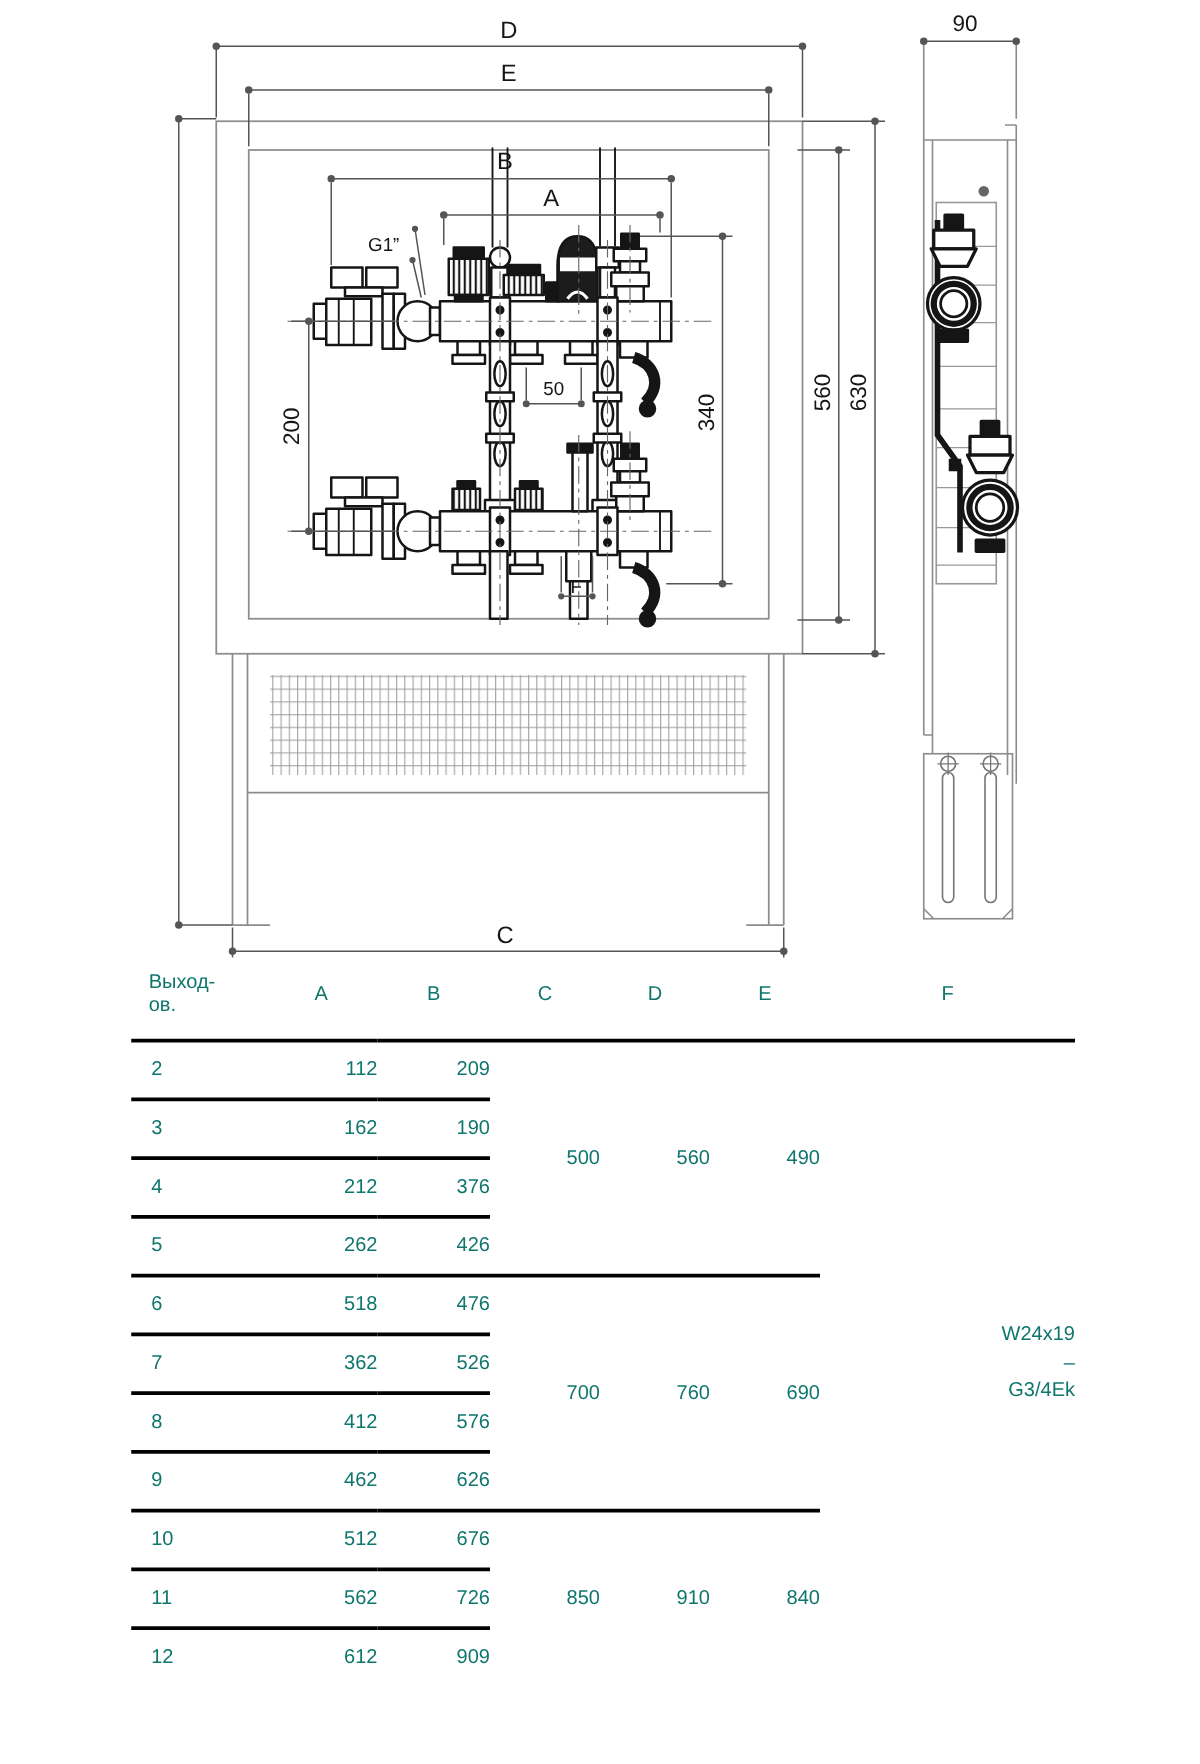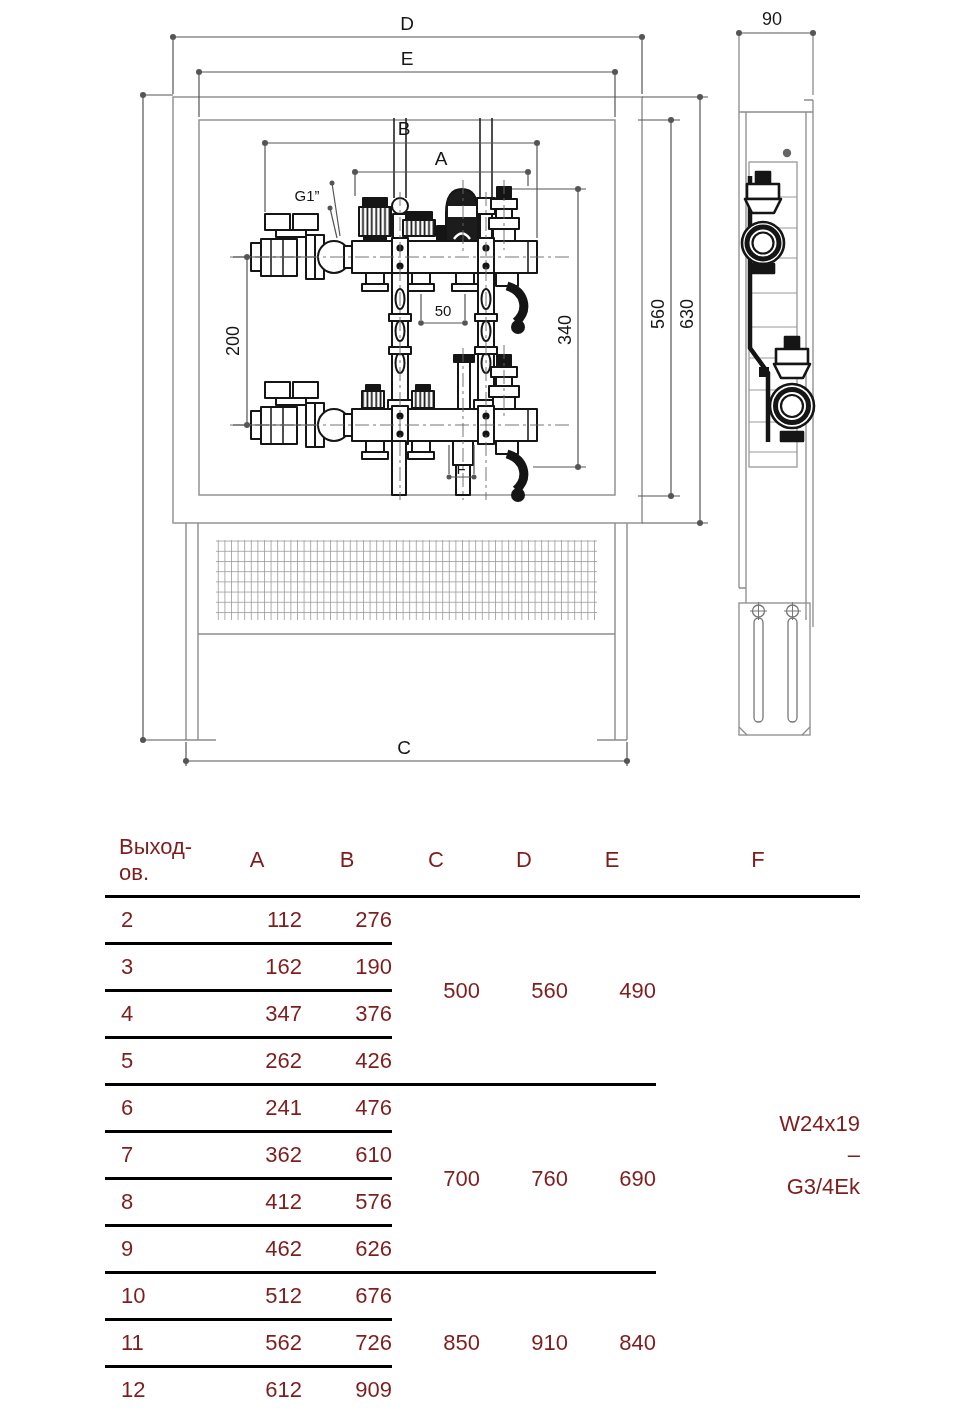--- a/index.html
+++ b/index.html
@@ -5,23 +5,23 @@
   html,body{margin:0;padding:0;background:#ffffff;}
   body{width:960px;height:1411px;position:relative;font-family:"Liberation Sans",sans-serif;color:#111;}
   .sheet{position:absolute;inset:0;background:#fff;}
   svg.drawing{position:absolute;left:0;top:0;}
   svg.drawing text{font-family:"Liberation Sans",sans-serif;fill:#161616;}
   .lbl{font-size:19px;}
   .num{font-size:18px;}
   .sml{font-size:15px;}
 
   table.dim-table{
-    position:absolute;left:105px;top:824px;width:755px;
+    position:absolute;left:105px;top:760px;width:755px;
     border-collapse:collapse;table-layout:fixed;
-    font-size:22px;color:#7f1d1d;
+    font-size:16px;color:#0f766e;
   }
   .dim-table th{height:71px;font-weight:400;border-bottom:3px solid #000;vertical-align:middle;text-align:center;padding:0;}
   .dim-table th.outputs-h{text-align:left;padding-left:14px;line-height:1.18;}
   .dim-table td{height:44px;text-align:right;vertical-align:middle;padding:0;}
   .dim-table td.outputs{text-align:left;padding-left:16px;}
   .dim-table .sep{border-bottom:3px solid #000;}
   .dim-table td.fspec{line-height:1.42;}
 </style>
 </head>
 <body>
@@ -361,57 +361,57 @@
       <th>C</th>
       <th>D</th>
       <th>E</th>
       <th>F</th>
     </tr>
   </thead>
   <tbody>
     <tr>
       <td class="outputs sep">2</td>
       <td class="sep">112</td>
-      <td class="sep">276</td>
+      <td class="sep">209</td>
       <td class="sep" rowspan="4">500</td>
       <td class="sep" rowspan="4">560</td>
       <td class="sep" rowspan="4">490</td>
       <td class="fspec" rowspan="11">
         <div>W24x19</div>
         <div>–</div>
         <div>G3/4Ek</div>
       </td>
     </tr>
     <tr>
       <td class="outputs sep">3</td>
       <td class="sep">162</td>
       <td class="sep">190</td>
     </tr>
     <tr>
       <td class="outputs sep">4</td>
-      <td class="sep">347</td>
+      <td class="sep">212</td>
       <td class="sep">376</td>
     </tr>
     <tr>
       <td class="outputs sep">5</td>
       <td class="sep">262</td>
       <td class="sep">426</td>
     </tr>
     <tr>
       <td class="outputs sep">6</td>
-      <td class="sep">241</td>
+      <td class="sep">518</td>
       <td class="sep">476</td>
       <td class="sep" rowspan="4">700</td>
       <td class="sep" rowspan="4">760</td>
       <td class="sep" rowspan="4">690</td>
     </tr>
     <tr>
       <td class="outputs sep">7</td>
       <td class="sep">362</td>
-      <td class="sep">610</td>
+      <td class="sep">526</td>
     </tr>
     <tr>
       <td class="outputs sep">8</td>
       <td class="sep">412</td>
       <td class="sep">576</td>
     </tr>
     <tr>
       <td class="outputs sep">9</td>
       <td class="sep">462</td>
       <td class="sep">626</td>

